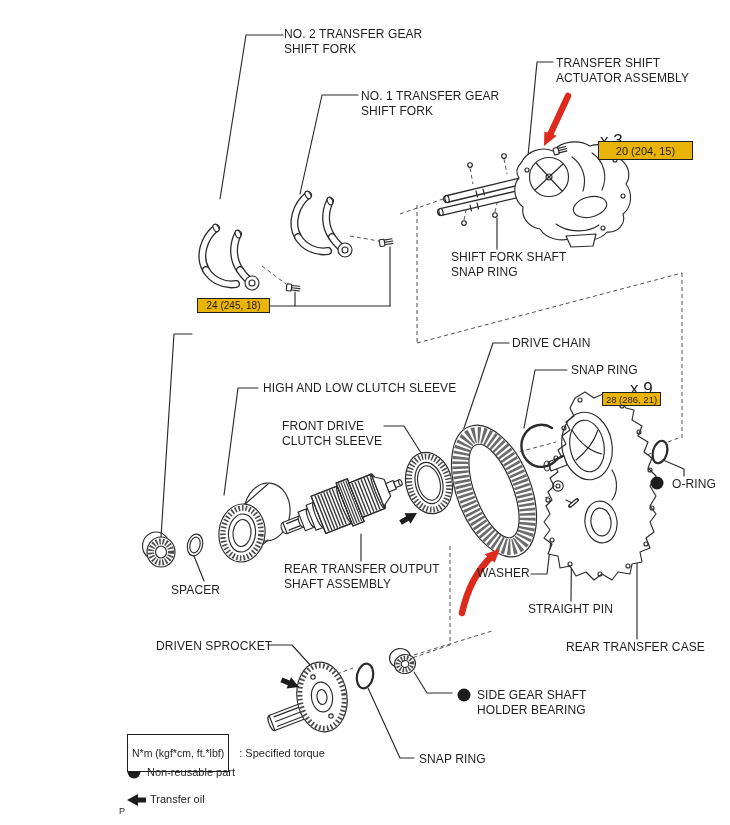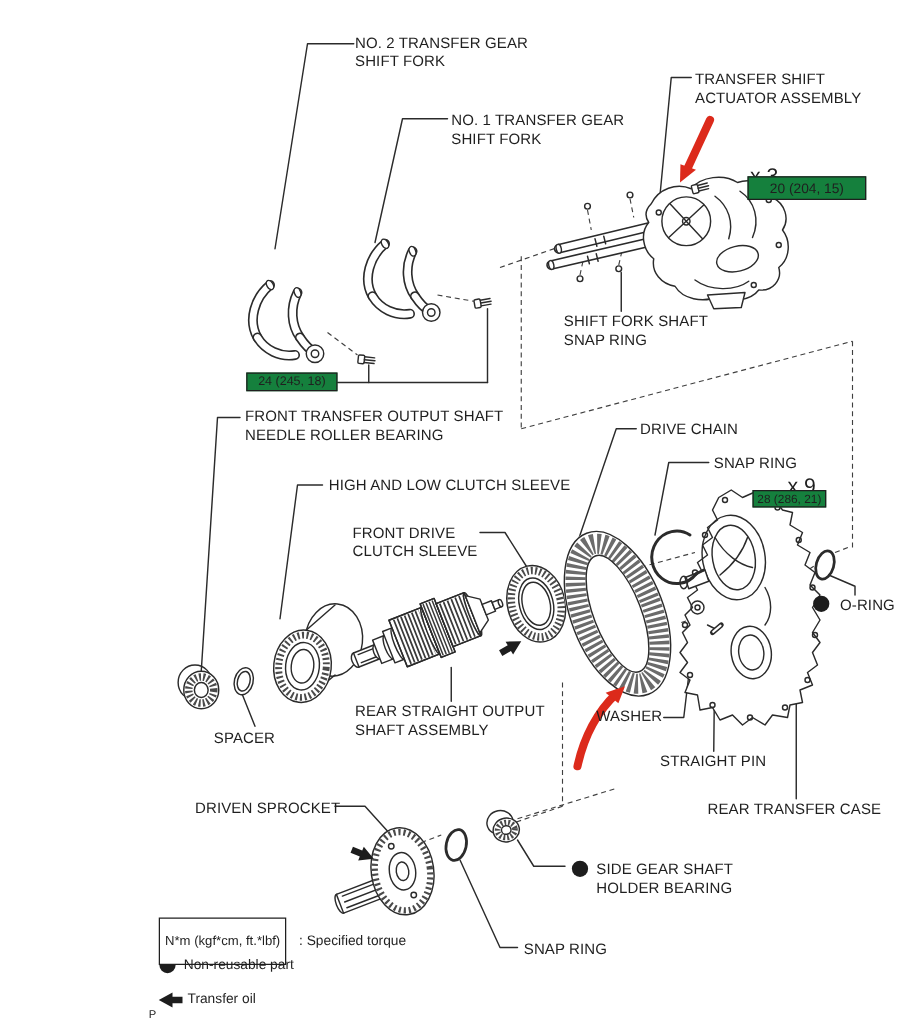--- a/index.html
+++ b/index.html
@@ -2,21 +2,21 @@
 <html><head>
 <meta charset="utf-8">
 <style>
   html,body{margin:0;padding:0;background:#fff;}
   .canvas{position:relative;width:730px;height:825px;background:#fff;overflow:hidden;
           font-family:"Liberation Sans",sans-serif;color:#1f1f1f;}
   .canvas svg{position:absolute;left:0;top:0;}
   .lbl{position:absolute;font-size:12px;line-height:14.5px;letter-spacing:.1px;white-space:nowrap;color:#1f1f1f;}
   .qty{position:absolute;font-size:17px;white-space:nowrap;color:#1f1f1f;margin-left:36px;}
   .tqbox{position:absolute;box-sizing:border-box;border:1.6px solid #1f1f1f;display:flex;
-         align-items:center;justify-content:center;white-space:nowrap;background:#15803d;}
+         align-items:center;justify-content:center;white-space:nowrap;background:#eab308;}
   .legend-line{position:absolute;font-size:11px;white-space:nowrap;color:#1f1f1f;}
   .legend-box{display:inline-block;border:1.3px solid #1f1f1f;padding:12px 4px;font-size:10.5px;background:#fff;}
   .pg{position:absolute;font-size:9px;color:#1f1f1f;}
   
   .s{stroke:#2b2b2b;fill:none;stroke-width:1.15;stroke-linejoin:round;stroke-linecap:round;}
   .w{fill:#fff;stroke:#2b2b2b;stroke-width:1.15;stroke-linejoin:round;}
   .d{stroke:#3f3f3f;fill:none;stroke-width:.9;stroke-dasharray:4 3;}
   .tb{stroke:#2b2b2b;stroke-width:8;fill:none;stroke-linecap:round;}
   .tw{stroke:#fff;stroke-width:5.4;fill:none;stroke-linecap:round;}
   .blk{fill:#1d1d1d;stroke:none;}
@@ -315,39 +315,35 @@
     <div>TRANSFER SHIFT</div>
     <div>ACTUATOR ASSEMBLY</div>
   </div>
   <div class="qty" style="left:564px;top:131px">x 3</div>
   <div class="tqbox" style="left:598px;top:141px;width:95px;height:19px;font-size:11px">20 (204, 15)</div>
   <div class="lbl" style="left:451px;top:250px">
     <div>SHIFT FORK SHAFT</div>
     <div>SNAP RING</div>
   </div>
   <div class="tqbox" style="left:197px;top:298px;width:73px;height:15px;font-size:10px">24 (245, 18)</div>
-  <div class="lbl" style="left:196px;top:326px">
-    <div>FRONT TRANSFER OUTPUT SHAFT</div>
-    <div>NEEDLE ROLLER BEARING</div>
-  </div>
   <div class="lbl" style="left:263px;top:381px">HIGH AND LOW CLUTCH SLEEVE</div>
   <div class="lbl" style="left:282px;top:419px">
     <div>FRONT DRIVE</div>
     <div>CLUTCH SLEEVE</div>
   </div>
   <div class="lbl" style="left:512px;top:336px">DRIVE CHAIN</div>
   <div class="lbl" style="left:571px;top:363px">SNAP RING</div>
   <div class="qty" style="left:594px;top:379px">x 9</div>
   <div class="tqbox" style="left:602px;top:392px;width:59px;height:14px;font-size:9.5px">28 (286, 21)</div>
   <div class="lbl" style="left:672px;top:477px">O-RING</div>
   <div class="lbl" style="left:477px;top:566px">WASHER</div>
   <div class="lbl" style="left:528px;top:602px">STRAIGHT PIN</div>
   <div class="lbl" style="left:566px;top:640px">REAR TRANSFER CASE</div>
   <div class="lbl" style="left:284px;top:562px">
-    <div>REAR STRAIGHT OUTPUT</div>
+    <div>REAR TRANSFER OUTPUT</div>
     <div>SHAFT ASSEMBLY</div>
   </div>
   <div class="lbl" style="left:171px;top:583px">SPACER</div>
   <div class="lbl" style="left:156px;top:639px">DRIVEN SPROCKET</div>
   <div class="lbl" style="left:477px;top:688px">
     <div>SIDE GEAR SHAFT</div>
     <div>HOLDER BEARING</div>
   </div>
   <div class="lbl" style="left:419px;top:752px">SNAP RING</div>
 

